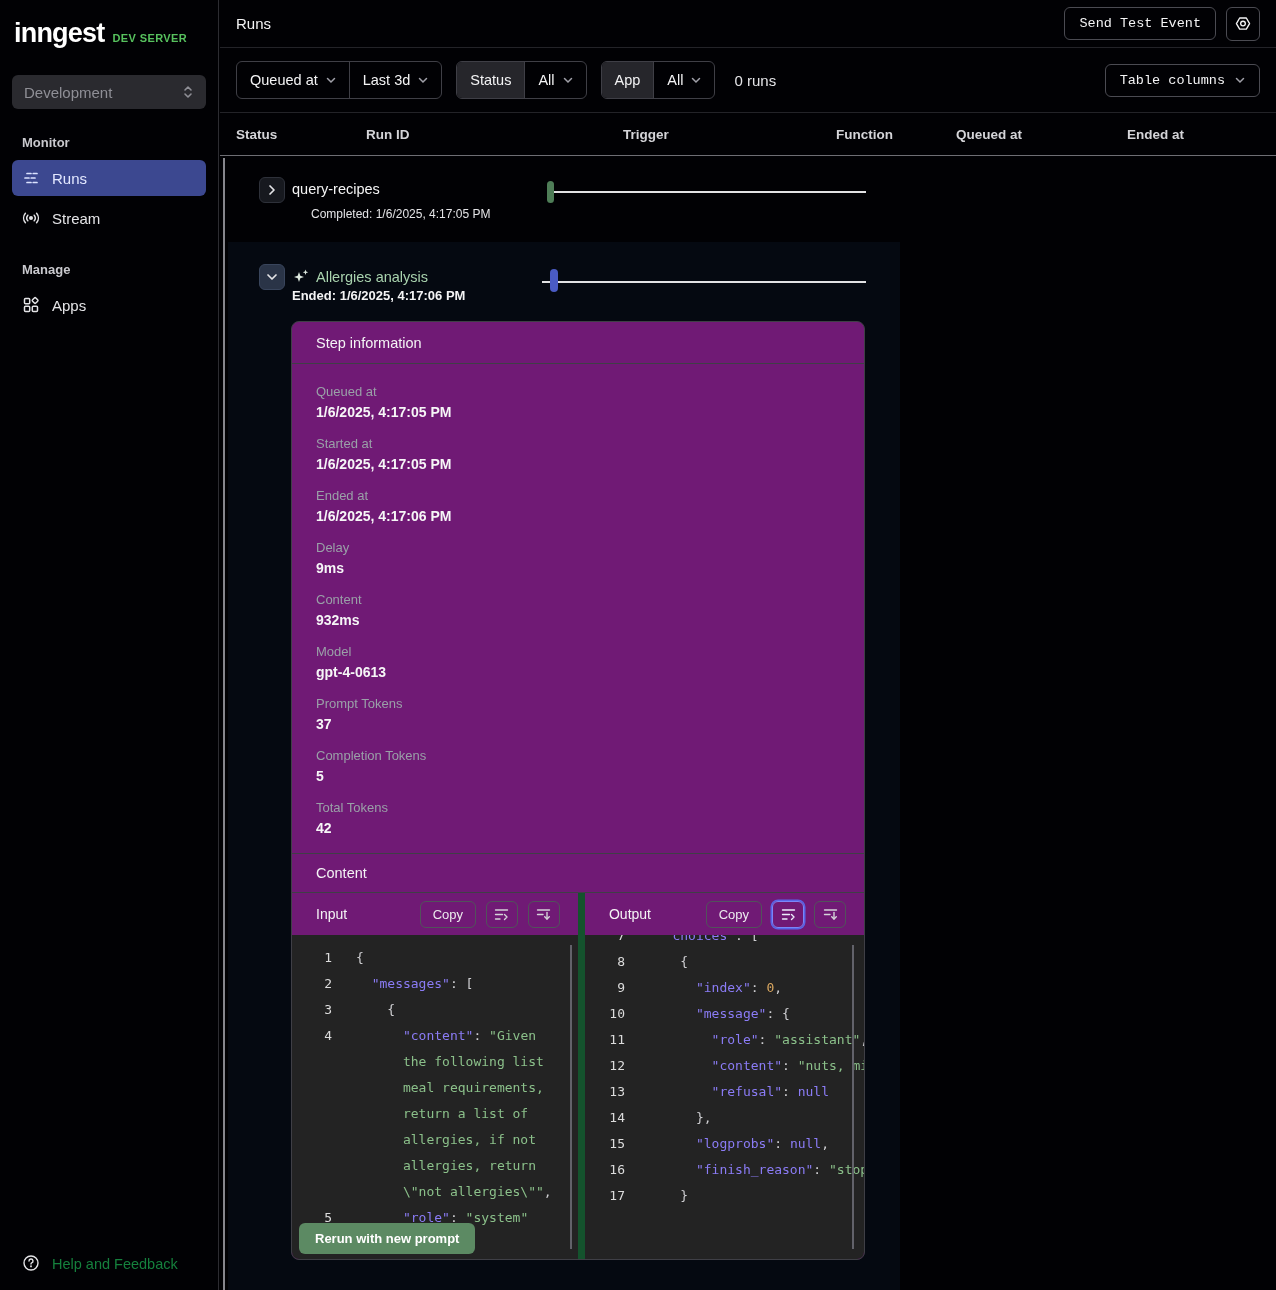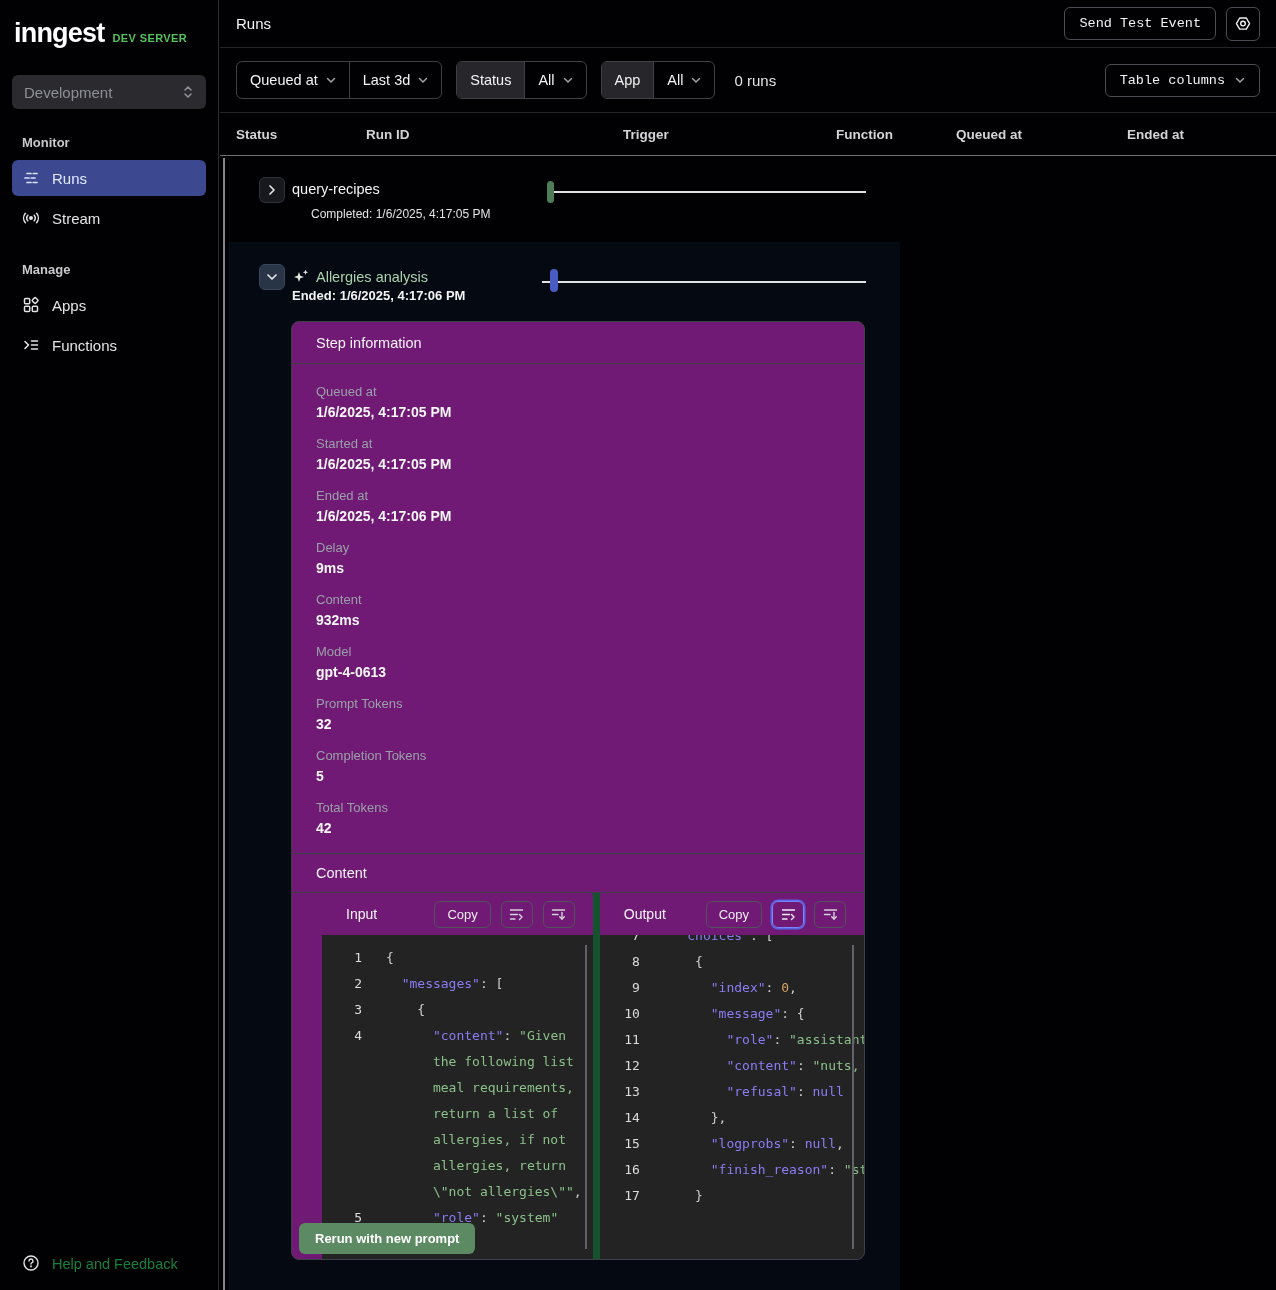--- a/index.html
+++ b/index.html
@@ -72,21 +72,21 @@
     border:1px solid #3f3f46; border-radius:8px; background:#701a75; overflow:hidden;
     display:flex; flex-direction:column; }
   .card-h { flex:none; height:42px; display:flex; align-items:center; padding:0 24px;
     font-size:14.5px; font-weight:500; color:#f4f4f5; border-bottom:1px solid #3f3f46; }
   .card-h.mid { border-top:1px solid #3f3f46; height:40px; }
   .fields { flex:none; height:489px; padding:20px 24px 0; overflow:hidden; }
   .fgroup { margin-bottom:16px; }
   .flabel { font-size:13px; color:#9aa0a8; margin-bottom:5px; }
   .fvalue { font-size:14px; font-weight:700; color:#f6f6f7; }
 
-  .io { flex:1; display:flex; min-height:0;padding-left:30px; }
+  .io { flex:1; display:flex; min-height:0; }
   .io-col { width:287px; display:flex; flex-direction:column; min-width:0; }
   .io-col.output { width:287px; border-left:7px solid #14532d; }
   .io-h { flex:none; height:42px; display:flex; align-items:center; gap:10px;
     padding:0 18px 0 24px; }
   .io-title { font-size:14px; color:#f4f4f5; margin-right:auto; }
   .mini-btn { border:1px solid #52525b; border-radius:6px; background:transparent; color:#ececee;
     font-size:13px; font-family:inherit; padding:5px 12px; cursor:pointer; }
   .mini-icon { width:32px; height:27px; display:flex; align-items:center; justify-content:center;
     border:1px solid #52525b; border-radius:6px; background:transparent; cursor:pointer; }
   .mini-icon.ring { border:1px solid #7b86f7; box-shadow:0 0 0 1.5px #5864e8; }
@@ -162,31 +162,20 @@
       <svg width="18" height="18" viewBox="0 0 18 18" fill="none" stroke="#e4e4e7" stroke-width="1.5" stroke-linejoin="round">
         <rect x="2.5" y="2.5" width="5.2" height="5.2" rx="1"></rect>
         <rect x="10.8" y="2.2" width="4.6" height="4.6" rx="1" transform="rotate(45 13.1 4.5)"></rect>
         <rect x="2.5" y="10.3" width="5.2" height="5.2" rx="1"></rect>
         <rect x="10.3" y="10.3" width="5.2" height="5.2" rx="1"></rect>
       </svg>
     </span>
     <span>Apps</span>
   </div>
 
-  <div class="nav-item">
-    <span>
-      <svg width="18" height="18" viewBox="0 0 18 18" fill="none" stroke="#e4e4e7" stroke-width="1.6" stroke-linecap="round" stroke-linejoin="round">
-        <polyline points="3,5.5 6.5,9 3,12.5"></polyline>
-        <line x1="9.5" y1="5" x2="15.5" y2="5"></line>
-          <line x1="9.5" y1="9" x2="15.5" y2="9"></line>
-          <line x1="9.5" y1="13" x2="15.5" y2="13"></line>
-      </svg>
-    </span>
-    <span>Functions</span>
-  </div>
 
   <div class="help-row">
     <span>
       <svg width="18" height="18" viewBox="0 0 18 18" fill="none" stroke="#e4e4e7" stroke-width="1.4">
         <circle cx="9" cy="9" r="7"></circle>
         <path d="M7 7a2 2 0 1 1 2.6 1.9c-.5.2-.6.6-.6 1.1" stroke-linecap="round"></path>
         <line x1="9" y1="12.2" x2="9" y2="12.4" stroke-linecap="round" stroke-width="1.8"></line>
       </svg>
     </span>
     <span>Help and Feedback</span>
@@ -323,21 +312,21 @@
           <div class="fgroup">
             <div class="flabel">Content</div>
             <div class="fvalue">932ms</div>
           </div>
           <div class="fgroup">
             <div class="flabel">Model</div>
             <div class="fvalue">gpt-4-0613</div>
           </div>
           <div class="fgroup">
             <div class="flabel">Prompt Tokens</div>
-            <div class="fvalue">32</div>
+            <div class="fvalue">37</div>
           </div>
           <div class="fgroup">
             <div class="flabel">Completion Tokens</div>
             <div class="fvalue">5</div>
           </div>
           <div class="fgroup">
             <div class="flabel">Total Tokens</div>
             <div class="fvalue">42</div>
           </div>
         </div>

